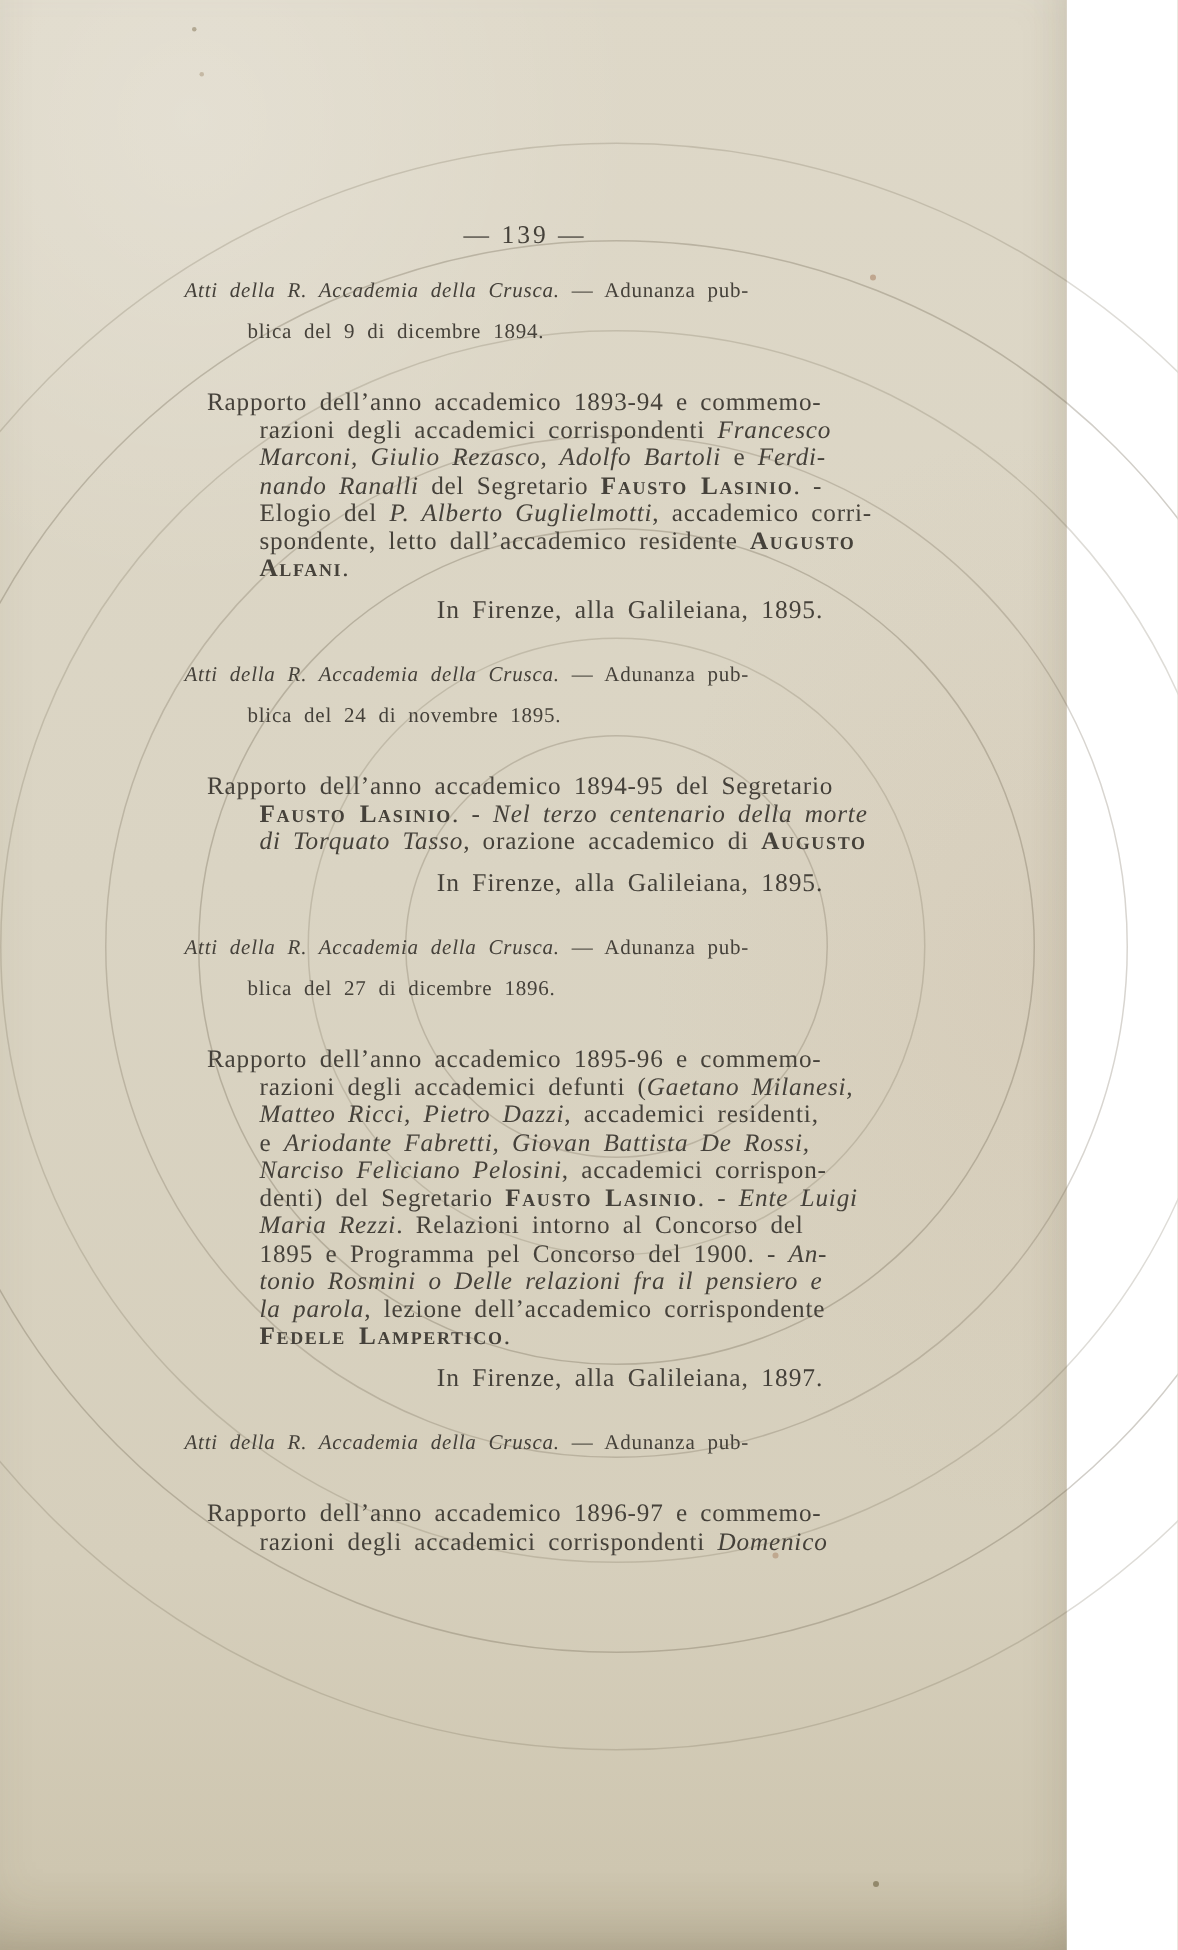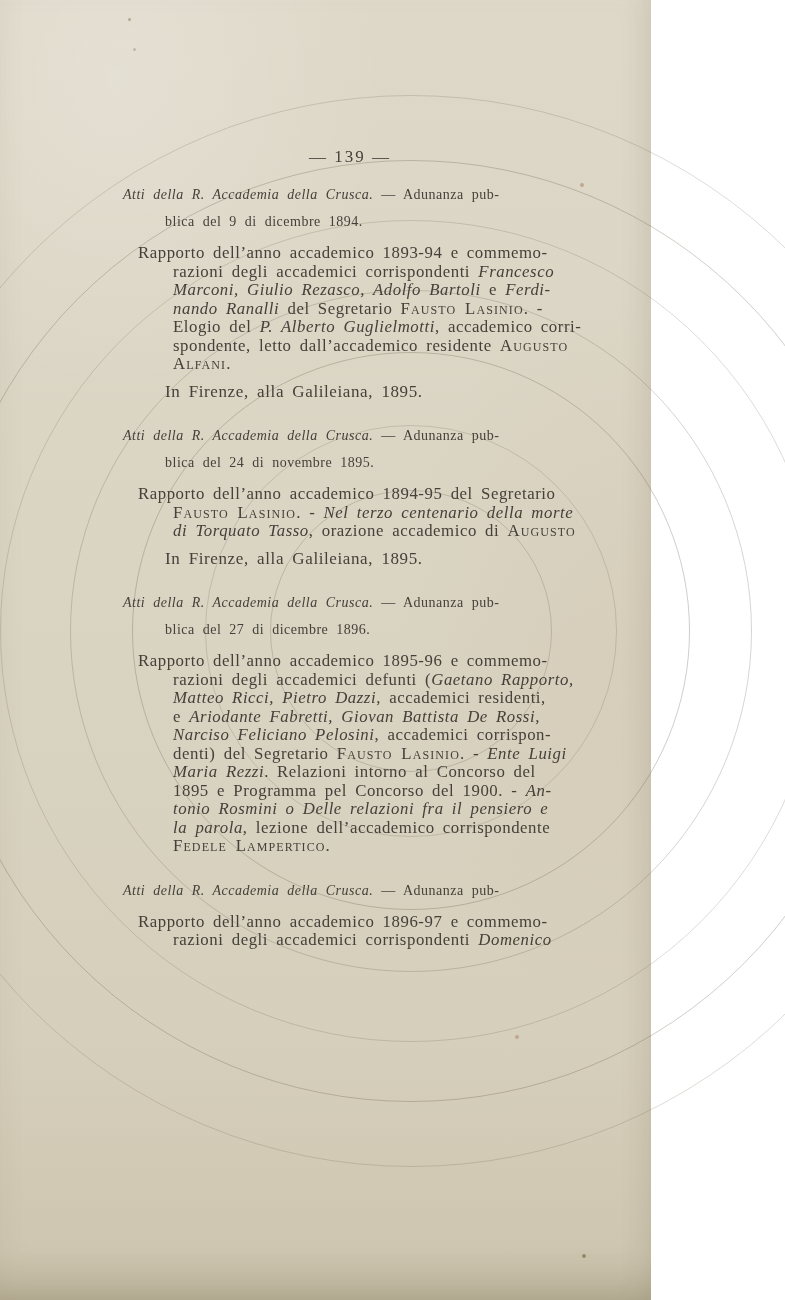--- a/index.html
+++ b/index.html
@@ -3,21 +3,21 @@
 <meta charset="utf-8">
 <style>
   html, body { margin: 0; padding: 0; }
   body {
     width: 785px; height: 1300px;
     font-family: "Liberation Serif", "DejaVu Serif", serif;
     overflow: hidden;
   }
   .paper {
     position: relative;
-    width: 651px; height: 1300px;
+    width: 711px; height: 1300px;
     background:
       radial-gradient(ellipse 60% 35% at 18% 6%, rgba(255,255,255,0.20), rgba(255,255,255,0) 70%),
       radial-gradient(ellipse 50% 40% at 96% 50%, rgba(196,166,138,0.12), rgba(196,166,138,0) 70%),
       linear-gradient(180deg, #ded8c8 0%, #dad4c3 45%, #d6cfbc 80%, #cec6b0 96%, #c5bca4 100%);
     background-color: var(--paper, #d8d2c1);
     box-shadow:
       inset 0 -30px 45px -25px rgba(90,78,55,0.28),
       inset -18px 0 38px -26px rgba(90,78,55,0.18),
       inset 0 12px 30px -24px rgba(255,255,255,0.35);
     color: var(--ink, #45413a);
@@ -58,34 +58,35 @@
   }
   .h-line.first { padding-left: 8px; }
   .h-line.cont  { padding-left: 50px; }
   .b-line {
     font-size: 16.8px;
     line-height: 18.5px;
     letter-spacing: 0.55px;
     word-spacing: 3.5px;
     white-space: nowrap;
   }
-  .b-line.first { padding-left: 23px; margin-top: 9px; }
+  .b-line.first { padding-left: 23px; margin-top: 24px; }
   .b-line.cont  { padding-left: 58px; }
   .imprint {
     font-size: 17px;
     line-height: 18.5px;
     letter-spacing: 0.6px;
     word-spacing: 3.5px;
     padding-left: 50px;
     margin-top: 9px;
     white-space: nowrap;
+    text-align: center;
   }
   .seg-r  { font-style: normal; }
   .seg-i  { font-style: italic; }
-  .seg-sc { font-variant-caps: small-caps; letter-spacing: 1.1px; }
+  .seg-sc { font-variant-caps: small-caps; letter-spacing: 1.1px; font-weight: bold; }
 </style>
 </head>
 <body>
 
 <div class="paper">
 
   <div class="arc a1" style="left:270px; top:490px; width:280px; height:280px;"></div>
   <div class="arc a2" style="left:205px; top:425px; width:410px; height:410px;"></div>
   <div class="arc a3" style="left:132px; top:352px; width:556px; height:556px;"></div>
   <div class="arc a1" style="left:70px;  top:290px; width:680px; height:680px;"></div>
@@ -119,30 +120,31 @@
           <div class="h-line cont"><span class="seg-r">blica del 24 di novembre 1895.</span></div>
           <div class="b-line first"><span class="seg-r">Rapporto dell’anno accademico 1894-95 del Segretario</span></div>
           <div class="b-line cont"><span class="seg-sc">Fausto Lasinio</span><span class="seg-r">. - </span><span class="seg-i">Nel terzo centenario della morte</span></div>
           <div class="b-line cont"><span class="seg-i">di Torquato Tasso</span><span class="seg-r">, orazione accademico di </span><span class="seg-sc">Augusto</span></div>
           <div class="imprint"><span class="seg-r">In Firenze, alla Galileiana, 1895.</span></div>
         </section>
         <section class="entry">
           <div class="h-line first"><span class="seg-i">Atti della R. Accademia della Crusca.</span><span class="seg-r"> — Adunanza pub-</span></div>
           <div class="h-line cont"><span class="seg-r">blica del 27 di dicembre 1896.</span></div>
           <div class="b-line first"><span class="seg-r">Rapporto dell’anno accademico 1895-96 e commemo-</span></div>
-          <div class="b-line cont"><span class="seg-r">razioni degli accademici defunti (</span><span class="seg-i">Gaetano Rapporto,</span></div>
+          <div class="b-line cont"><span class="seg-r">razioni degli accademici defunti (</span><span class="seg-i">Gaetano Milanesi,</span></div>
           <div class="b-line cont"><span class="seg-i">Matteo Ricci, Pietro Dazzi</span><span class="seg-r">, accademici residenti,</span></div>
           <div class="b-line cont"><span class="seg-r">e </span><span class="seg-i">Ariodante Fabretti, Giovan Battista De Rossi,</span></div>
           <div class="b-line cont"><span class="seg-i">Narciso Feliciano Pelosini</span><span class="seg-r">, accademici corrispon-</span></div>
           <div class="b-line cont"><span class="seg-r">denti) del Segretario </span><span class="seg-sc">Fausto Lasinio</span><span class="seg-r">. - </span><span class="seg-i">Ente Luigi</span></div>
           <div class="b-line cont"><span class="seg-i">Maria Rezzi</span><span class="seg-r">. Relazioni intorno al Concorso del</span></div>
           <div class="b-line cont"><span class="seg-r">1895 e Programma pel Concorso del 1900. - </span><span class="seg-i">An-</span></div>
           <div class="b-line cont"><span class="seg-i">tonio Rosmini o Delle relazioni fra il pensiero e</span></div>
           <div class="b-line cont"><span class="seg-i">la parola</span><span class="seg-r">, lezione dell’accademico corrispondente</span></div>
           <div class="b-line cont"><span class="seg-sc">Fedele Lampertico</span><span class="seg-r">.</span></div>
+          <div class="imprint"><span class="seg-r">In Firenze, alla Galileiana, 1897.</span></div>
         </section>
         <section class="entry">
           <div class="h-line first"><span class="seg-i">Atti della R. Accademia della Crusca.</span><span class="seg-r"> — Adunanza pub-</span></div>
           <div class="b-line first"><span class="seg-r">Rapporto dell’anno accademico 1896-97 e commemo-</span></div>
           <div class="b-line cont"><span class="seg-r">razioni degli accademici corrispondenti </span><span class="seg-i">Domenico</span></div>
         </section>
       </div>
   </div>
 </div>
 

